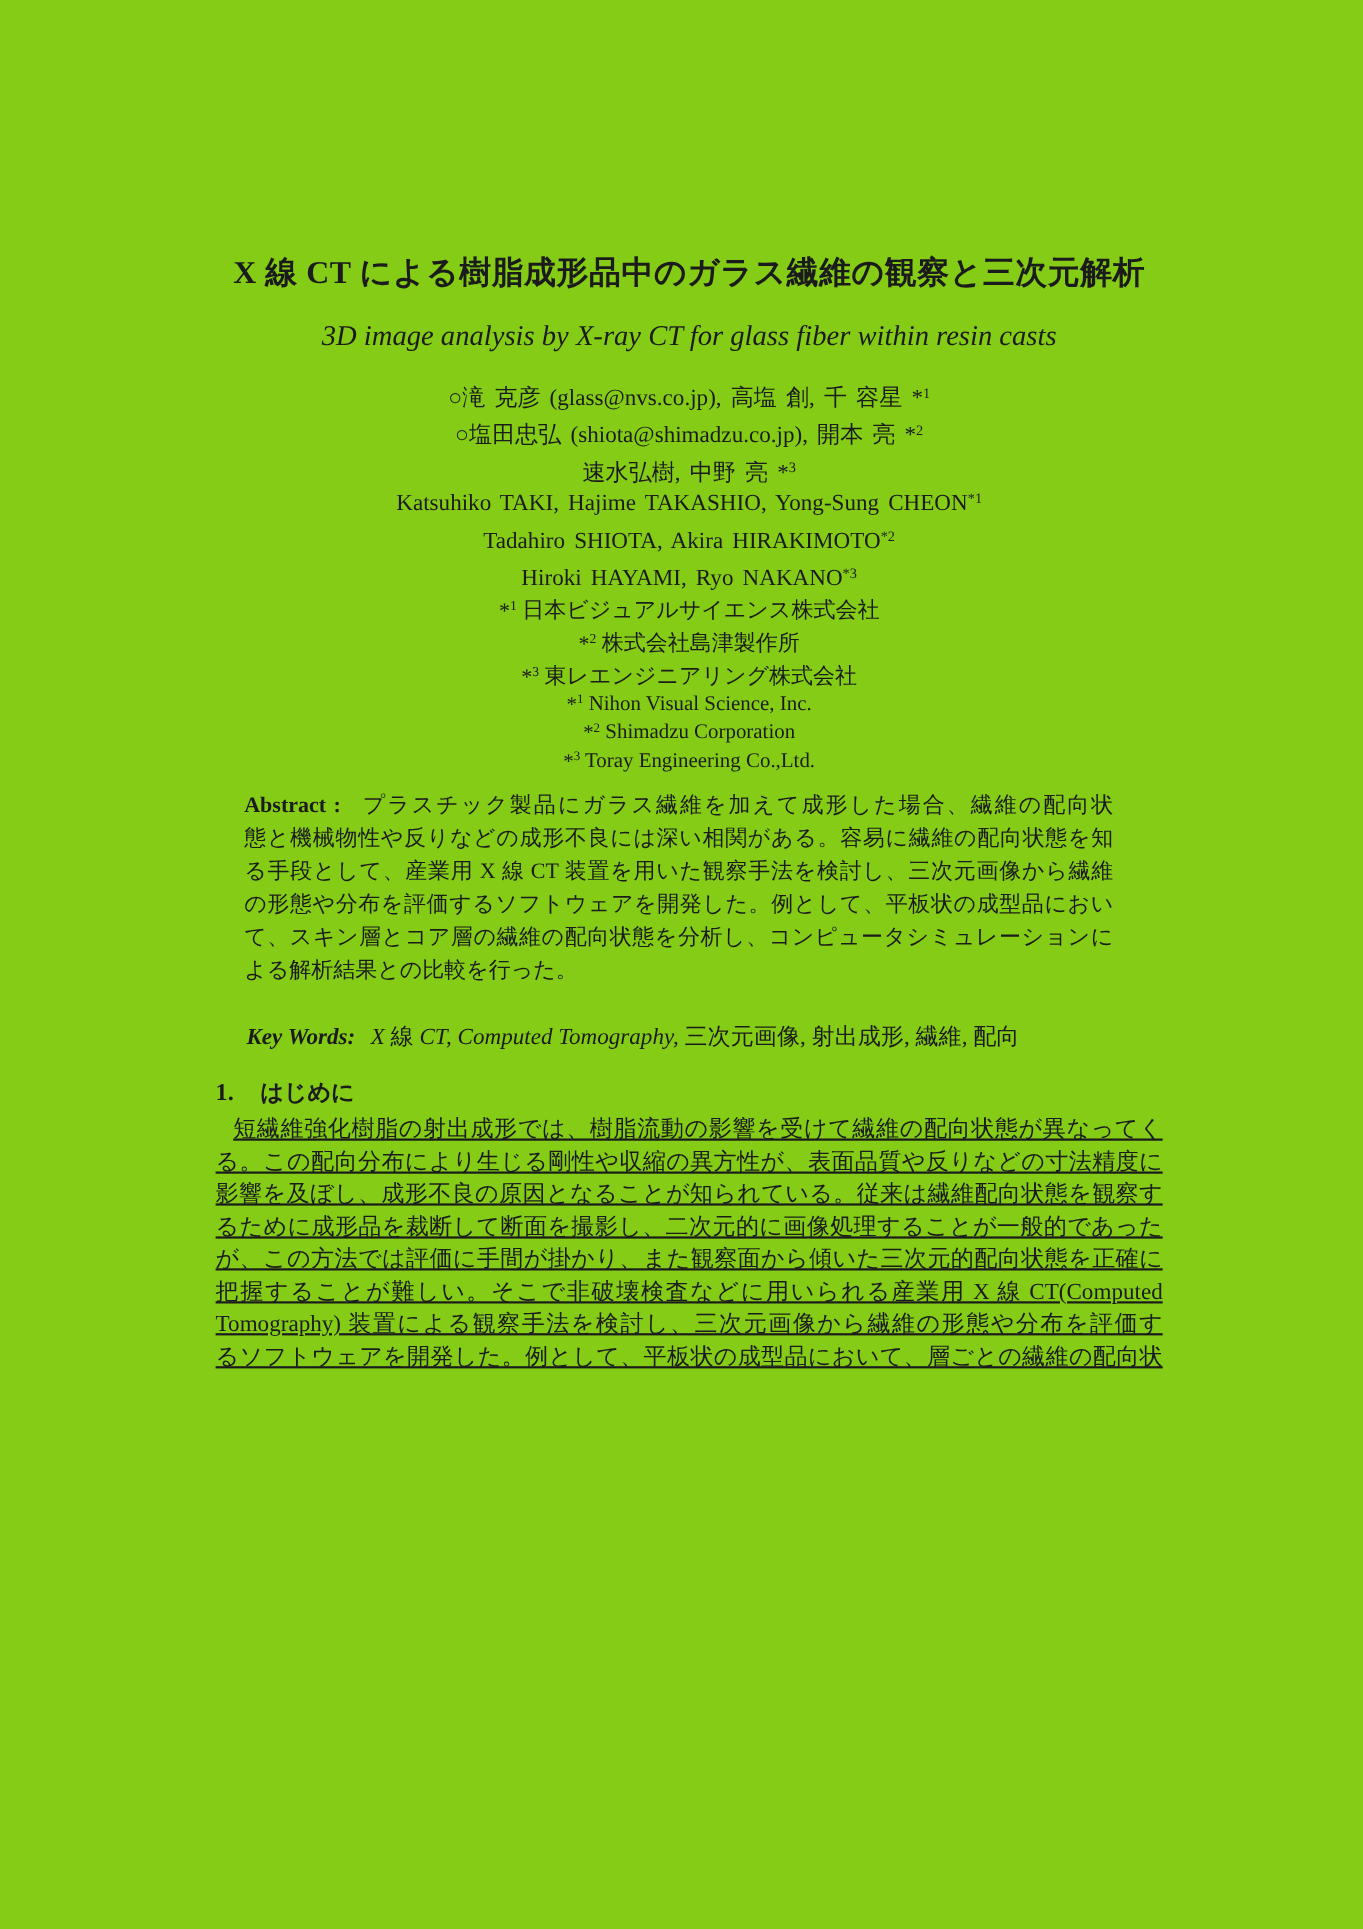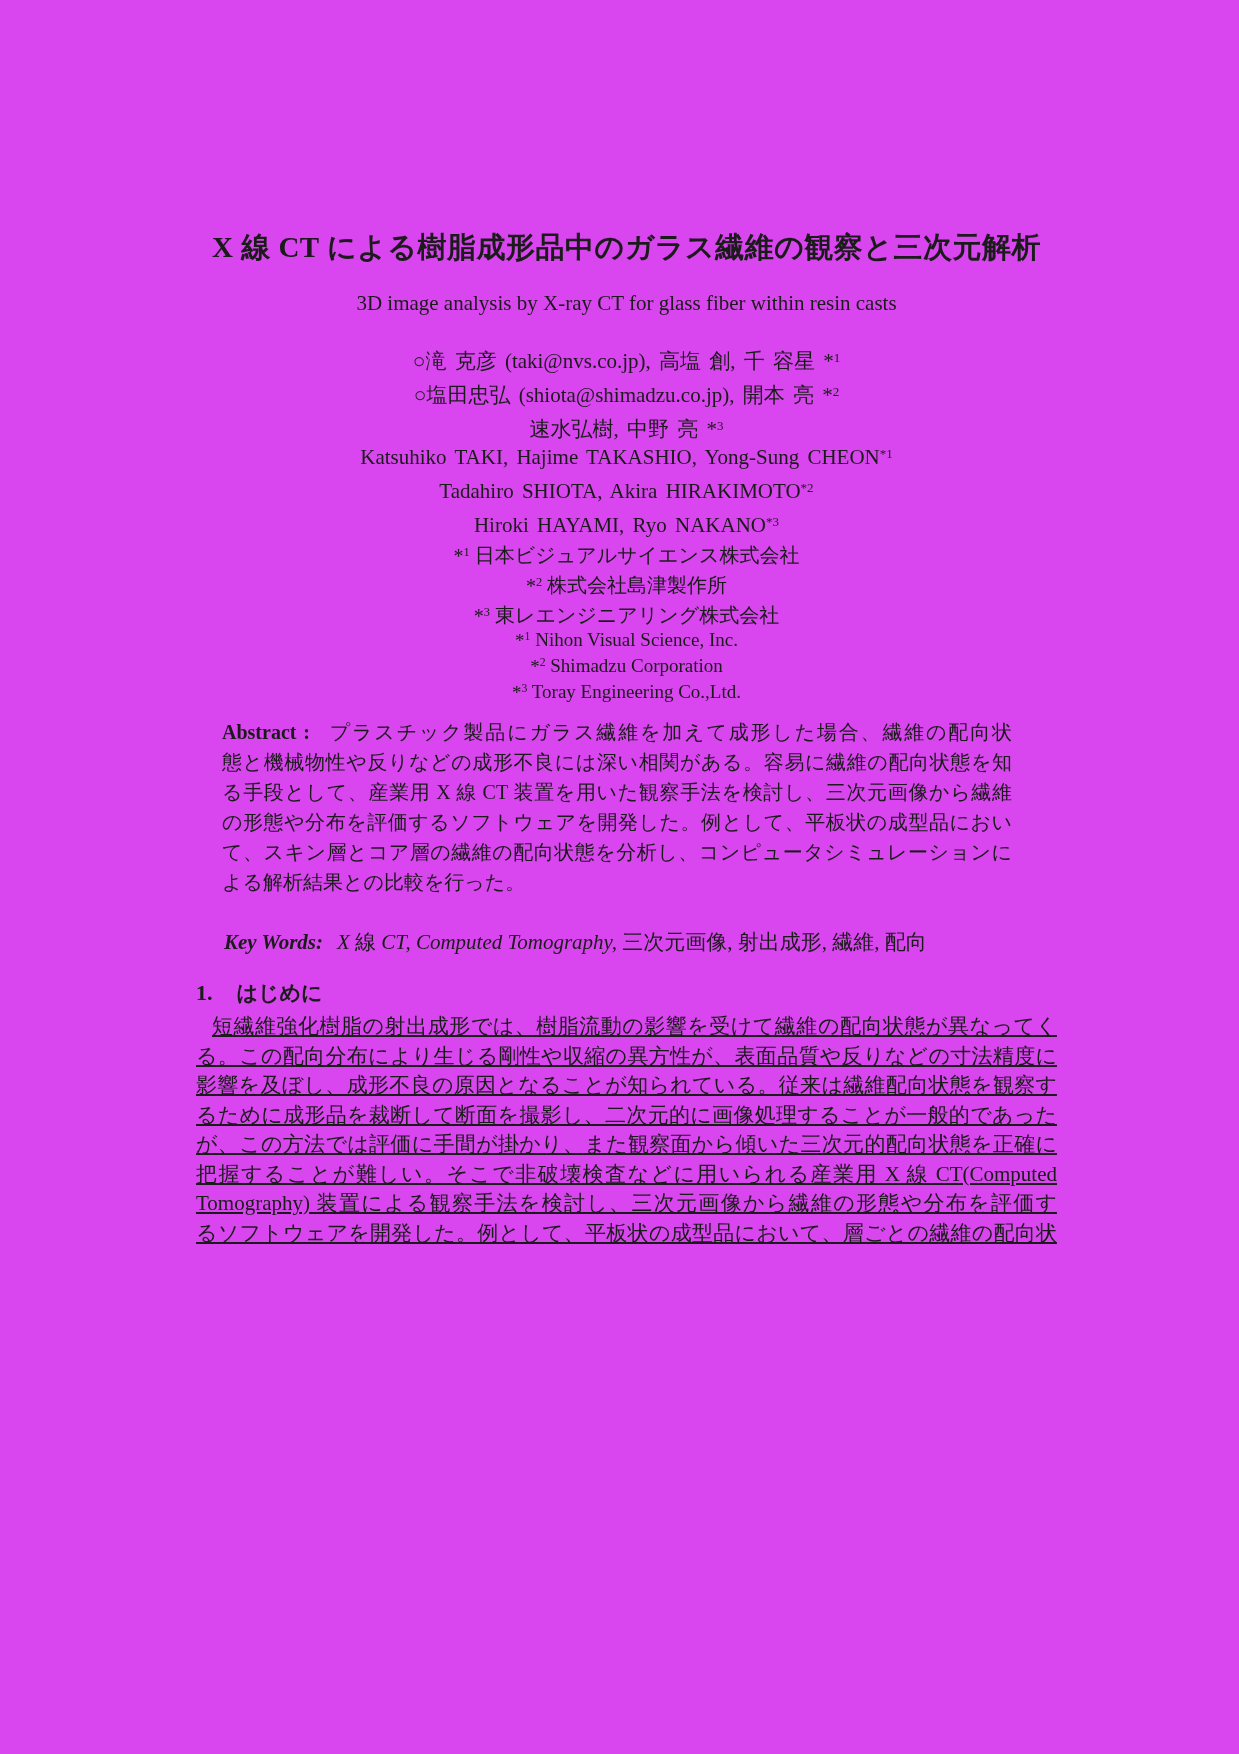--- a/index.html
+++ b/index.html
@@ -1,34 +1,35 @@
 <!DOCTYPE html>
 <html><head>
 <meta charset="utf-8">
 <style>
   html, body { margin: 0; padding: 0; background: #ffffff; }
   .page {
     position: relative;
     width: 1239px;
     height: 1754px;
-    background: #d946ef;
+    background: #84cc16;
     color: #1b1b1b;
     font-family: "Liberation Serif", "DejaVu Serif", serif;
     overflow: hidden;
   }
   .abs { position: absolute; }
   .center { text-align: center; }
 
   .title-ja {
     left: 196px; top: 228px; width: 861px;
     font-size: 29px; font-weight: bold; letter-spacing: 0.5px;
   }
   .title-en {
     left: 196px; top: 291px; width: 861px;
-    font-size: 21px;
+    font-size: 26px;
+    font-style: italic;
   }
   .authors-ja {
     left: 96px; top: 344px; width: 1061px;
     font-size: 21px; line-height: 34px; word-spacing: 3px;
   }
   .authors-en {
     left: 96px; top: 440px; width: 1061px;
     font-size: 21px; line-height: 34px; word-spacing: 3px;
   }
   .affils-ja {
@@ -77,21 +78,21 @@
 </head>
 <body>
 
 <div class="page">
 
   <div class="abs title-ja center">X 線 CT による樹脂成形品中のガラス繊維の観察と三次元解析</div>
 
   <div class="abs title-en center">3D image analysis by X-ray CT for glass fiber within resin casts</div>
 
   <div class="abs authors-ja center">
-    <div><span>○滝 克彦 (taki@nvs.co.jp), 高塩 創, 千 容星 *</span><span class="sup">1</span></div>
+    <div><span>○滝 克彦 (glass@nvs.co.jp), 高塩 創, 千 容星 *</span><span class="sup">1</span></div>
     <div><span>○塩田忠弘 (shiota@shimadzu.co.jp), 開本 亮 *</span><span class="sup">2</span></div>
     <div><span>速水弘樹, 中野 亮 *</span><span class="sup">3</span></div>
   </div>
 
   <div class="abs authors-en center">
     <div><span>Katsuhiko TAKI, Hajime TAKASHIO, Yong-Sung CHEON</span><span class="sup">*1</span></div>
     <div><span>Tadahiro SHIOTA, Akira HIRAKIMOTO</span><span class="sup">*2</span></div>
     <div><span>Hiroki HAYAMI, Ryo NAKANO</span><span class="sup">*3</span></div>
   </div>
 

